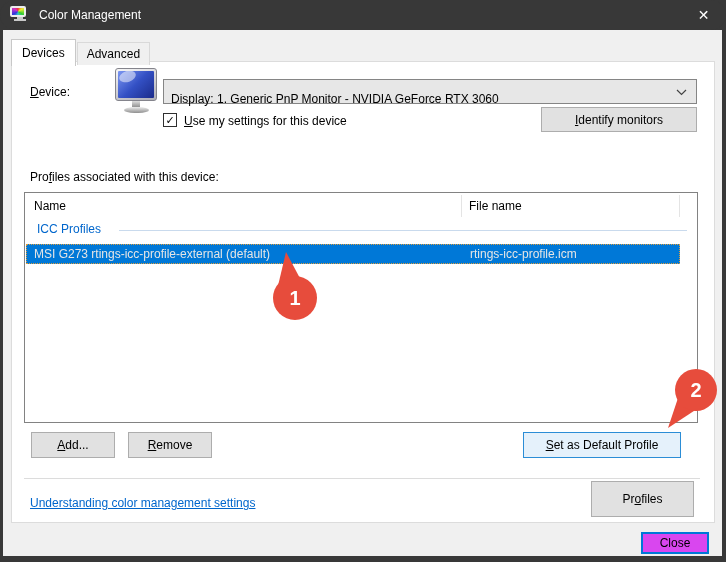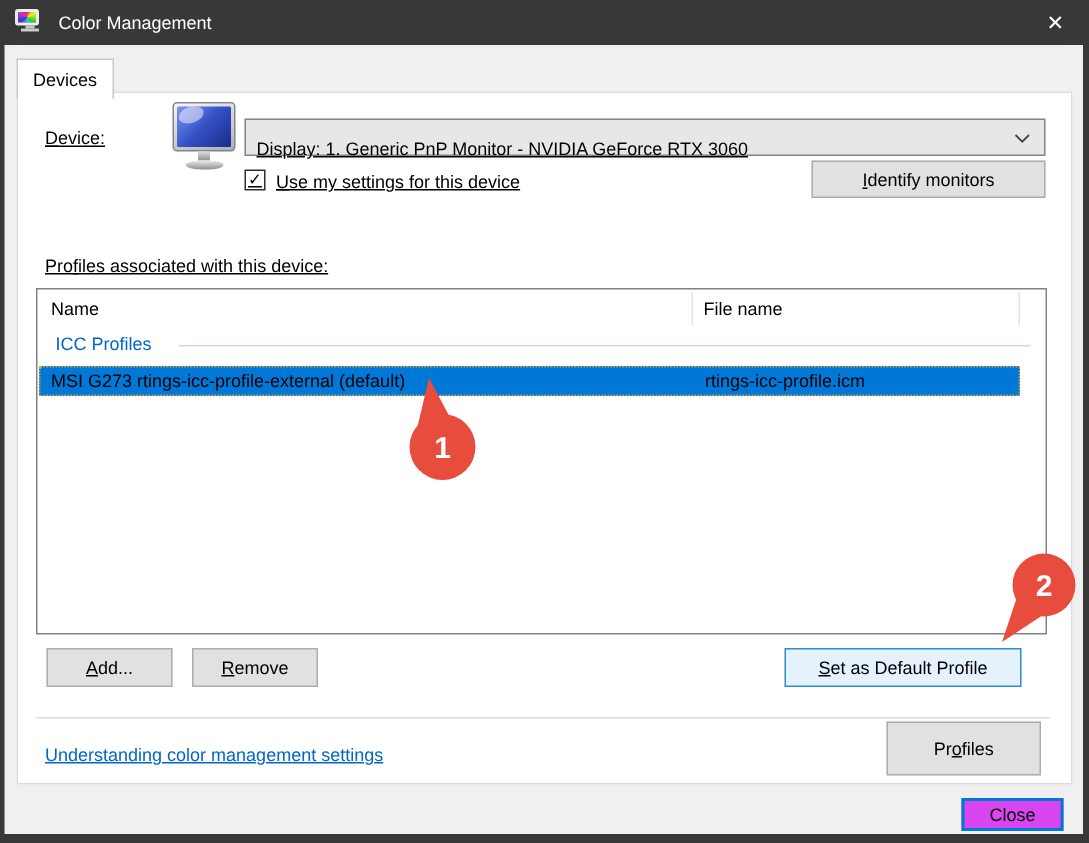--- a/index.html
+++ b/index.html
@@ -2,21 +2,21 @@
 <html><head>
 <meta charset="utf-8">
 <style>
   * { box-sizing: border-box; }
   html,body { margin:0; padding:0; }
   body {
     width:726px; height:562px; position:relative; overflow:hidden;
     background:#383838;
     font-family:"Liberation Sans", sans-serif; font-size:12px; color:#000;
   }
-  .abs { position:absolute;text-decoration:underline; }
+  .abs { position:absolute; }
 
   
   .titlebar { position:absolute; left:0; top:0; width:726px; height:30px; background:#383838; display:flex; align-items:center; color:#fff;border-radius:15px; }
   .titlebar-icon { margin-left:10px; width:20px; height:18px; }
   .mini-screen { width:16px; height:11px; border:2px solid #ededed; border-radius:2px;
     background:conic-gradient(#e33,#ee3,#3c3,#3cc,#33d,#c3c,#e33); }
   .mini-stand { width:6px; height:2px; background:#c9c9c9; margin:0 auto; }
   .mini-base { width:12px; height:2px; background:#c9c9c9; margin:0 auto; }
   .titlebar-text { margin-left:9px; font-size:12px; }
   .close-btn { position:absolute; right:0; top:0; width:45px; height:30px; display:flex; align-items:center; justify-content:center; font-size:14px; color:#fff; cursor:default; }
@@ -56,21 +56,21 @@
 
   .listbox { left:21px; top:162px; width:674px; height:231px; background:#fff; border:1px solid #828282; }
   .list-header { position:relative; height:26px;text-align:center; }
   .col-name { position:absolute; left:9px; top:6px; }
   .col-file { position:absolute; left:444px; top:6px; }
   .hdr-div1 { position:absolute; left:436px; top:2px; width:1px; height:22px; background:#e4e4e4; }
   .hdr-div2 { position:absolute; left:654px; top:2px; width:1px; height:22px; background:#e4e4e4; }
   .group-row { position:relative; height:24px; }
   .group-label { position:absolute; left:12px; top:3px; color:#0066cc; }
   .group-line { position:absolute; left:94px; right:10px; top:11px; height:1px; background:#c9daed; }
-  .profile-row { position:absolute; left:1px; top:51px; width:654px; height:20px; background:#0078d7; border:1px dotted #dd9e3e; color:#000000; }
+  .profile-row { position:absolute; left:1px; top:51px; width:654px; height:20px; background:#0078d7; border:1px dotted #dd9e3e; color:#e5e5e5; }
   .row-name { position:absolute; left:7px; top:2px; }
   .row-file { position:absolute; left:443px; top:2px; }
 
   .add-btn { left:28px; top:402px; width:84px; height:26px; }
   .remove-btn { left:125px; top:402px; width:84px; height:26px; }
   .setdefault-btn { left:520px; top:402px; width:158px; height:26px; background:#e5f1fb; border:1px solid #2b8dd6; }
 
   .separator { position:absolute; left:21px; top:448px; width:676px; height:1px; background:#dcdcdc; }
 
   .link { position:absolute; left:27px; top:466px; color:#0066cc; text-decoration:underline; cursor:pointer; }
@@ -97,20 +97,21 @@
     <div class="mini-base"></div>
   </div>
   <div class="titlebar-text">Color Management</div>
   <div class="close-btn">✕</div>
 </div>
 
 <div class="dialog">
 
   <div class="tabstrip">
     <div class="tab active">Devices</div>
+    <div class="tab">Advanced</div>
   </div>
 
   <div class="panel"></div>
 
   <div class="content">
 
     <div class="abs device-label"><u>D</u>evice:</div>
 
     <div class="abs monitor-icon">
       <div class="mon-frame">

